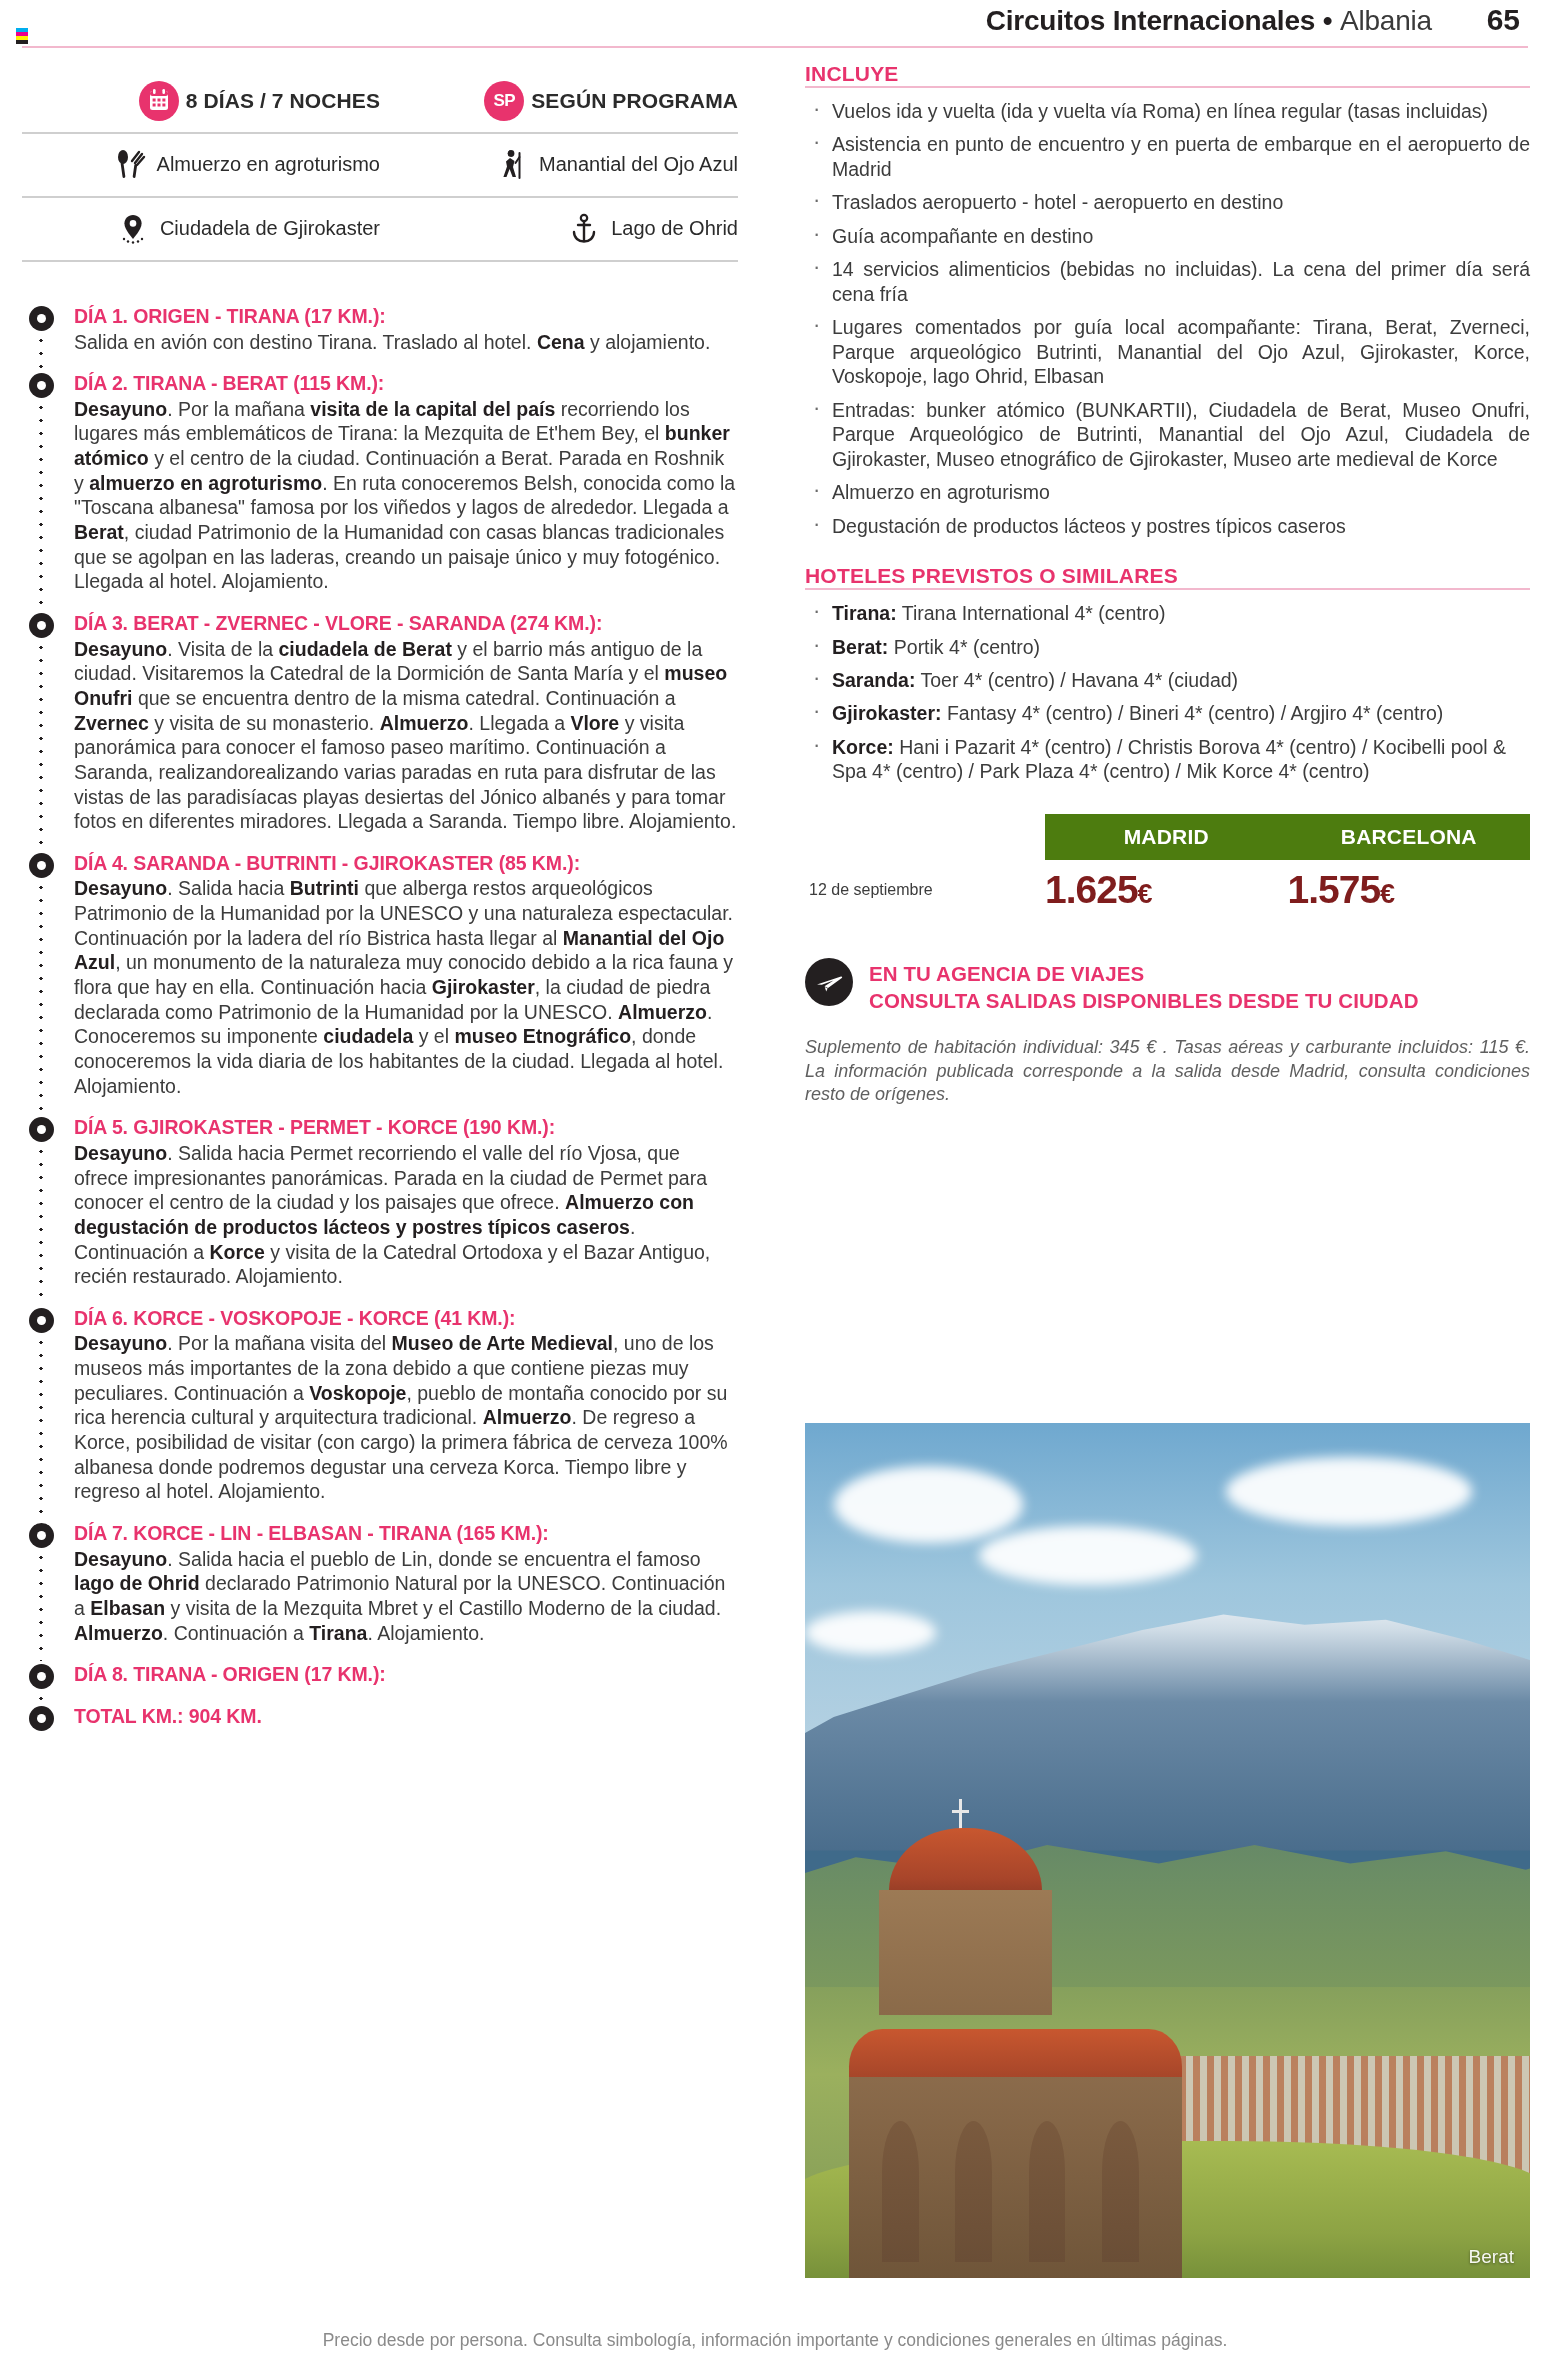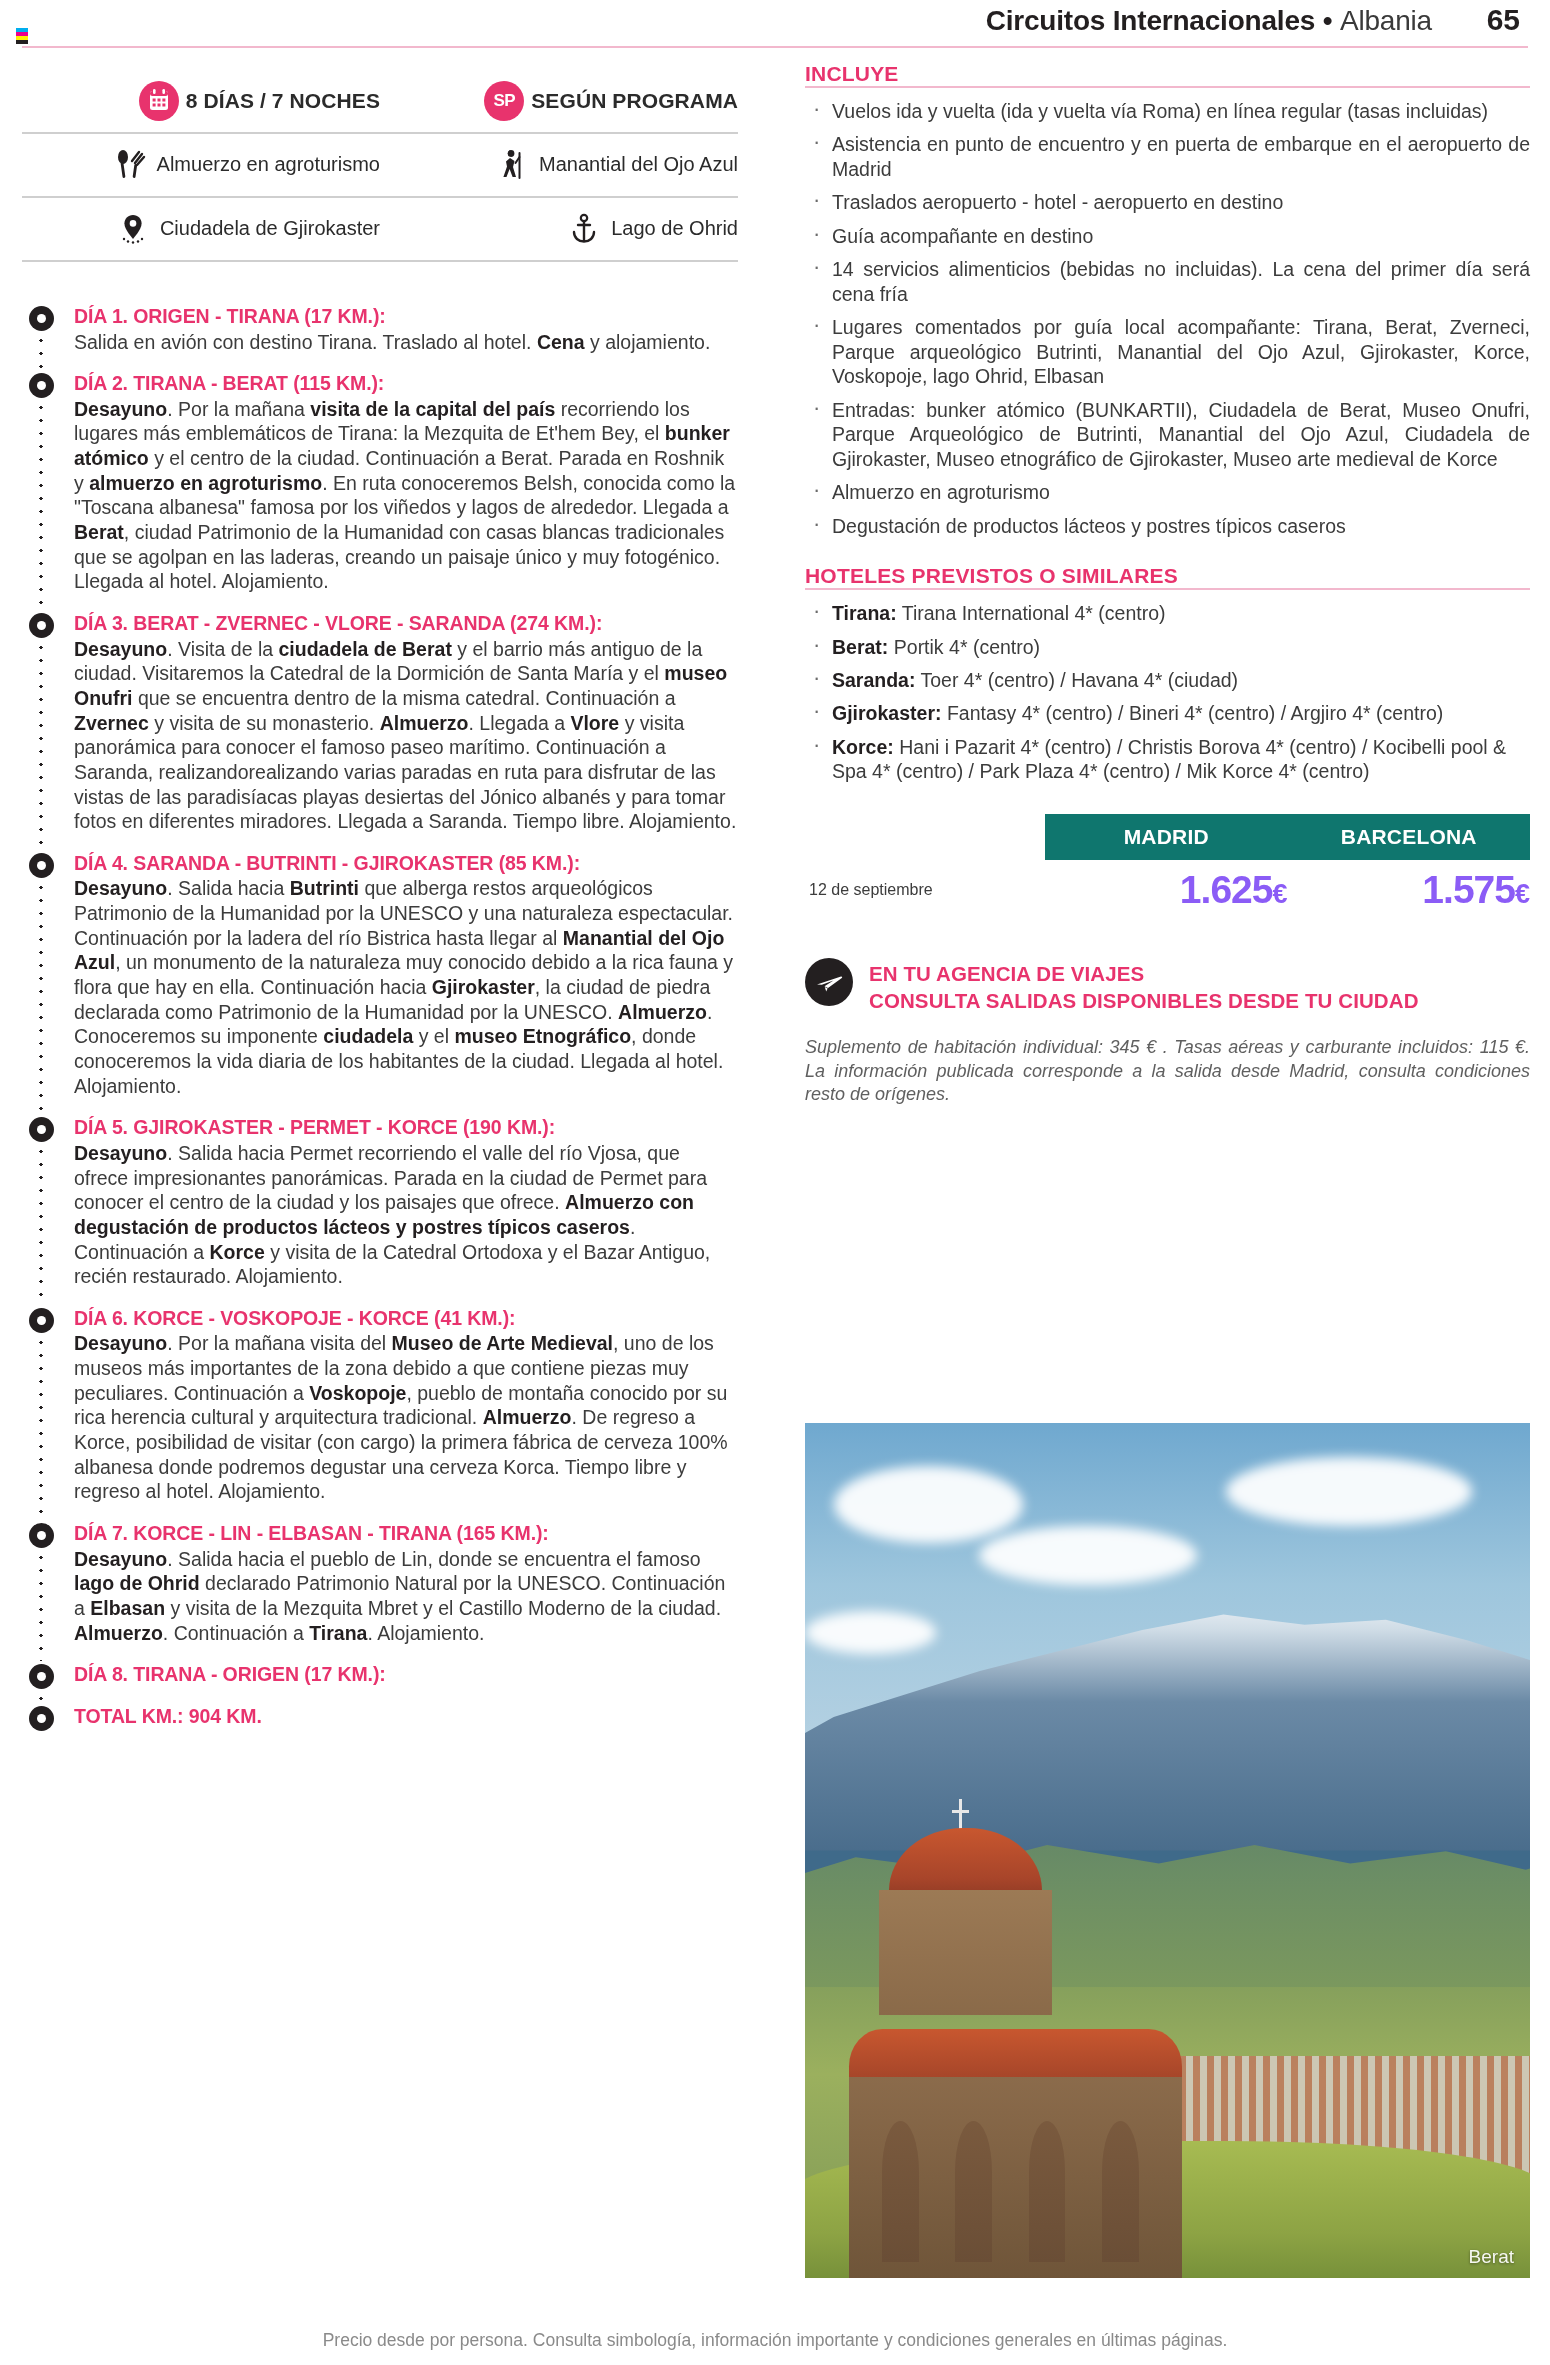--- a/index.html
+++ b/index.html
@@ -97,28 +97,28 @@
   }
   ul.blist li b { color: #231f20; font-weight: bold; }
   .hoteles { margin-top: 26px; }
   .hoteles ul.blist li { text-align: left; }
 
   
   .ptable { margin-top: 30px; width: 725px; }
   .ptable .hrow { display: flex; }
   .ptable .spacer { flex: 0 0 240px; }
   .ptable .hcell {
-    flex: 1; background: #0f766e; color: #fff;
+    flex: 1; background: #4d7c0f; color: #fff;
     text-align: center; font-weight: bold; font-size: 21px;
     padding: 11px 0 11px; letter-spacing: 0.2px;
   }
   .ptable .brow { display: flex; align-items: center; margin-top: 8px; }
   .ptable .date { flex: 0 0 240px; font-size: 16px; color: #3c3c3c; padding-left: 4px; }
   .ptable .price {
-    flex: 1; text-align: right; font-size: 39px; font-weight: bold; color: #8b5cf6;
+    flex: 1; text-align: left; font-size: 39px; font-weight: bold; color: #7f1d1d;
     letter-spacing: -1px;
   }
   .ptable .price .eur { font-size: 27px; font-weight: bold; letter-spacing: 0; }
 
   
   .consulta { margin-top: 45px; display: flex; align-items: flex-start; }
   .plane-badge {
     flex: 0 0 48px; width: 48px; height: 48px; border-radius: 50%;
     background: #231f20; display: flex; align-items: center; justify-content: center;
     margin-right: 16px; margin-top: 1px;

